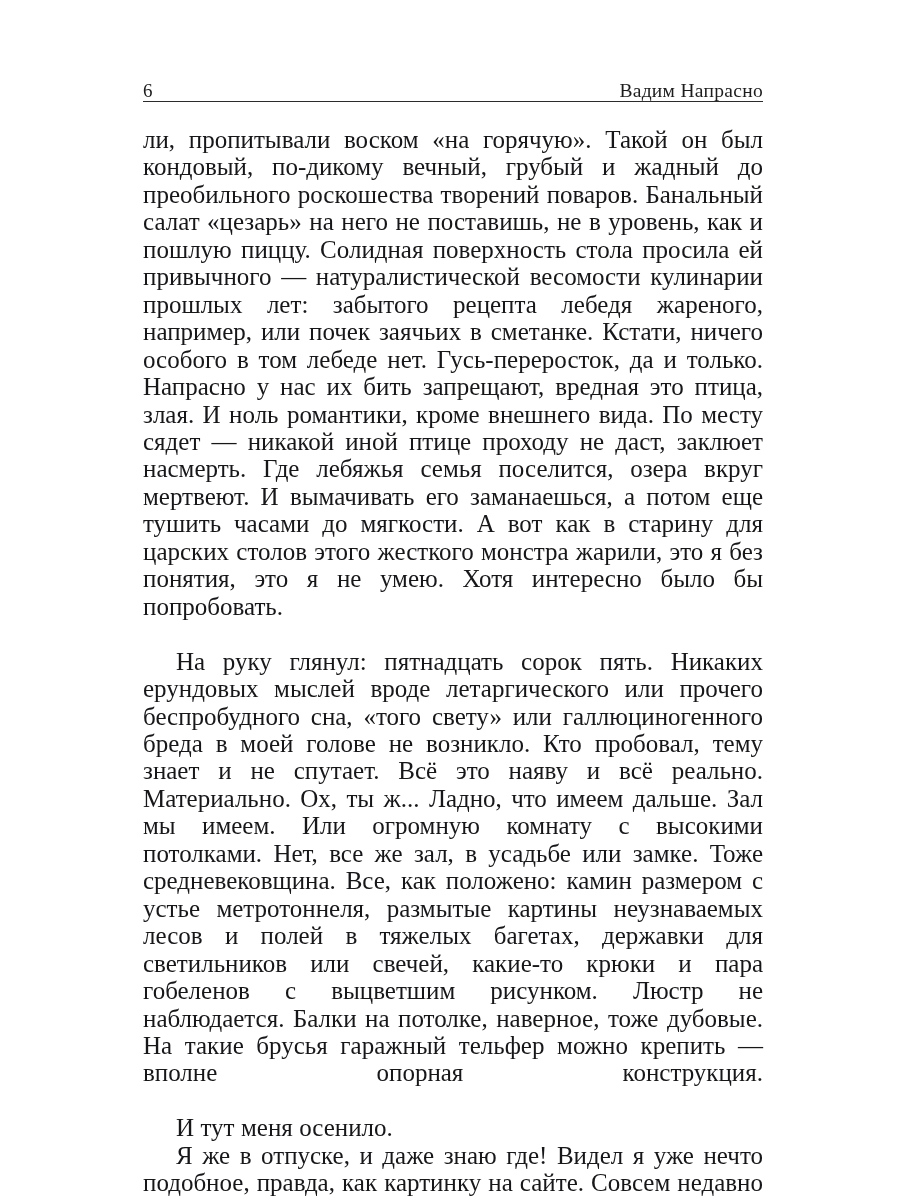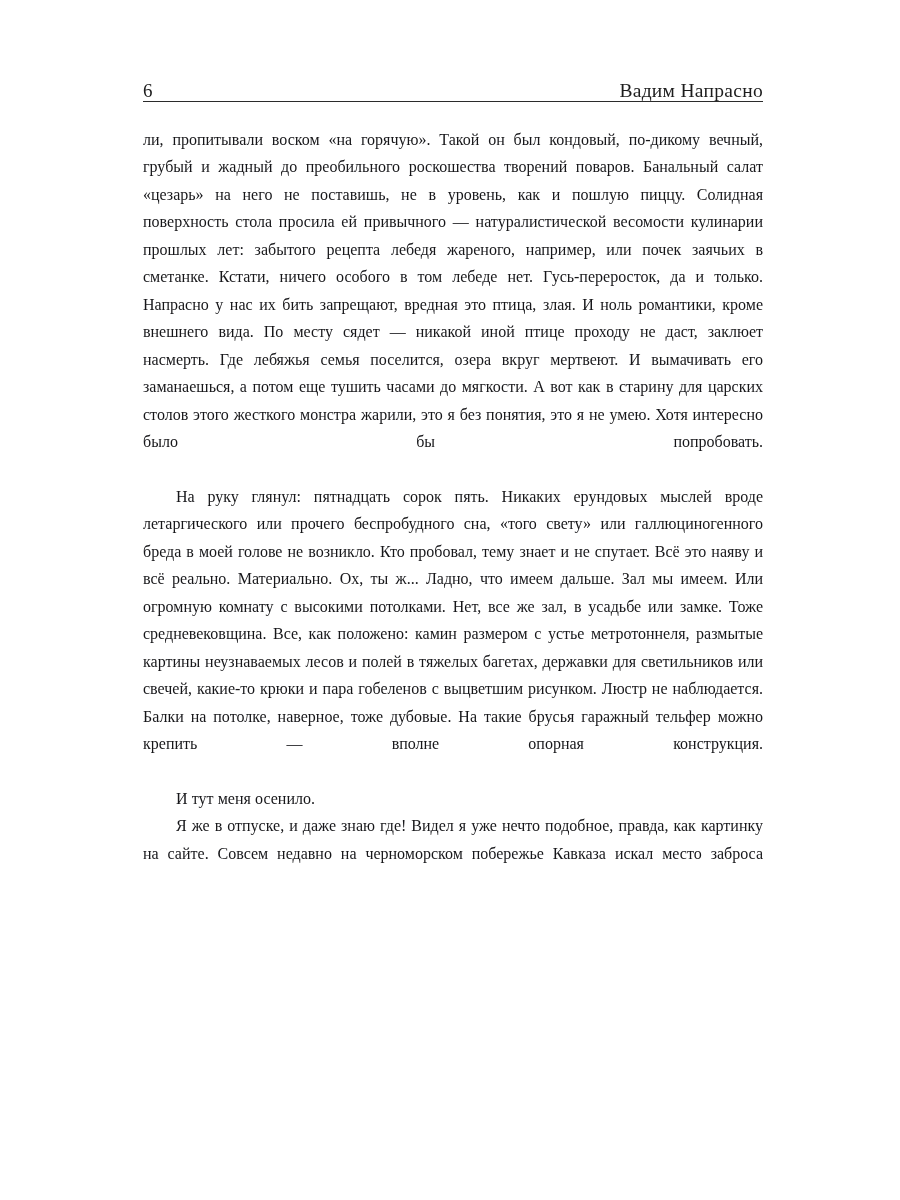--- a/index.html
+++ b/index.html
@@ -63,21 +63,21 @@
   
   .text-block {
     position: absolute;
     left: 143px;
     top: 126px;
     width: 620px;
   }
 
   p.para {
     margin: 0;
-    font-size: 16px;
+    font-size: 25px;
     line-height: 27.45px;
     text-align: justify;
     text-justify: inter-word;
     text-indent: 33px;
     color: #17171a;
     hyphens: none;
     word-spacing: 0.2px;
   }
   p.para.no-indent {
     text-indent: 0;

